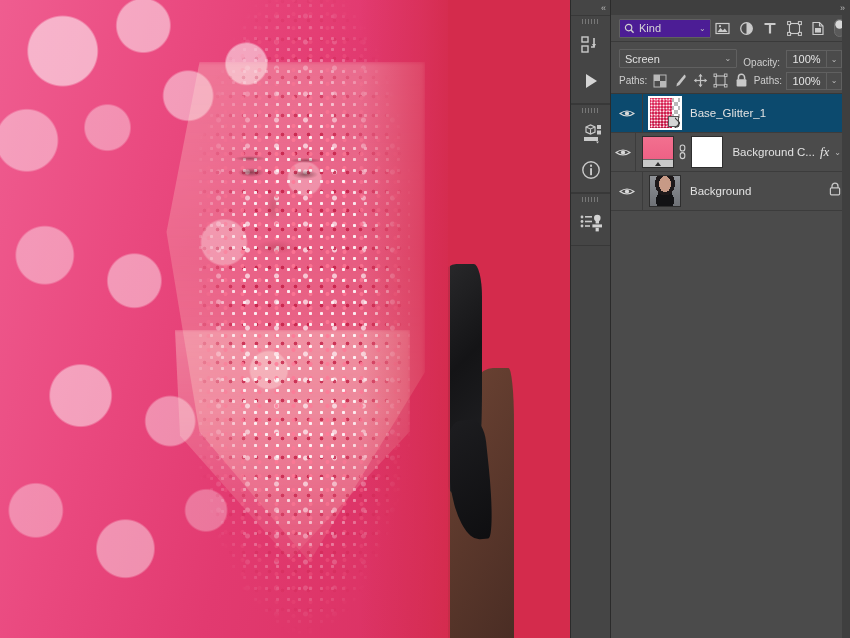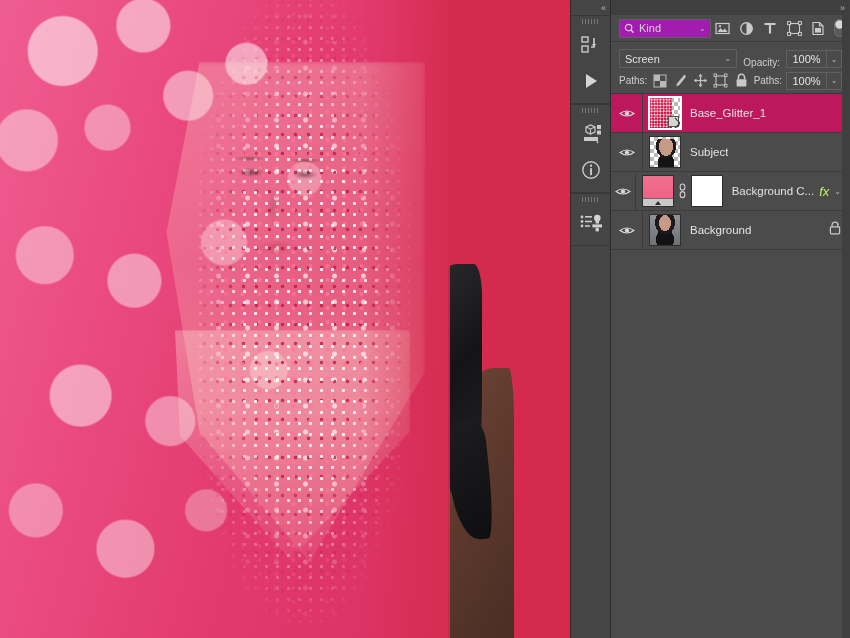--- a/index.html
+++ b/index.html
@@ -213,21 +213,21 @@
 
   
   #filter-row {
     height: 27px; background: #4b4b4b;
     display: flex; align-items: center; gap: 0;
     padding: 0 4px;
     border-bottom: 1px solid #3a3a3a;
   }
   #kind-select {
     width: 92px; height: 19px; margin-left: 4px;
-    background: #a21caf; border: 1px solid #606060; border-radius: 1px;
+    background: #4c1d95; border: 1px solid #606060; border-radius: 1px;
     display: flex; align-items: center; gap: 4px; padding: 0 4px;
     color: #d6d6d6; font-size: 11px; cursor: pointer;
   }
   #kind-select .kcar { margin-left: auto; font-size: 8px; color: #bdbdbd; }
   .fbtn {
     width: 24px; height: 22px; display:flex; align-items:center; justify-content:center;
     cursor: pointer;
   }
   #filter-toggle {
     margin-left: 2px; width: 14px; height: 20px;
@@ -270,21 +270,21 @@
   .lockbtn { width: 20px; height: 20px; display:flex; align-items:center; justify-content:center; cursor:pointer; }
 
   
   #layers-list { background: #4b4b4b; }
   .lrow {
     height: 39px; display: flex; align-items: center;
     border-bottom: 1px solid #3c3c3c;
     background: #4b4b4b; cursor: pointer;
     position: relative;
   }
-  .lrow.selected { background: #be185d; }
+  .lrow.selected { background: #0c4a6e; }
   .eye-cell {
     width: 32px; height: 100%;
     display: flex; align-items: center; justify-content: center;
     border-right: 1px solid #3c3c3c;
     cursor: pointer;
   }
   .thumb-wrap { padding-left: 6px; display: flex; align-items: center; gap: 4px; }
   .thumb {
     width: 32px; height: 32px;
     border: 1px solid #2e2e2e;
@@ -295,21 +295,21 @@
     background-position: 0 0, 4px 4px;
     position: relative; overflow: hidden;
   }
   .thumb.sel-outline { outline: 2px solid #ffffff; outline-offset: -1px; }
   .lname {
     margin-left: 9px; font-size: 11.5px; color: #e2e2e2;
     white-space: nowrap; overflow: hidden;
   }
   .lname.italic { }
   .row-right { margin-left: auto; display: flex; align-items: center; gap: 5px; padding-right: 9px; }
-  .fx { font-family: Liberation Sans, sans-serif; font-style: italic; font-size: 13px; color: #bef264; }
+  .fx { font-family: Liberation Serif, serif; font-style: italic; font-size: 13px; color: #e5e5e5; }
   .rcar { font-size: 8px; color: #bdbdbd; }
 
   
   .t-glitter {
     position: absolute; left: 0; top: 0; width: 22px; height: 32px;
     background:
       radial-gradient(circle, rgba(255,255,255,.9) 0 .7px, rgba(255,255,255,0) 1.2px),
       radial-gradient(circle, rgba(255,110,150,.9) 0 .8px, rgba(255,110,150,0) 1.3px),
       linear-gradient(160deg,#e03060,#b8103c);
     background-size: 3px 3px, 4px 5px, 100% 100%;
@@ -584,34 +584,20 @@
         </div>
         <div class="thumb-wrap">
           <div class="thumb sel-outline">
             <div class="t-glitter"></div>
             <div class="t-badge"></div>
           </div>
         </div>
         <div class="lname">Base_Glitter_1</div>
       </div>
 
-      <div class="lrow">
-        <div class="eye-cell">
-          <svg width="16" height="11" viewBox="0 0 16 11">
-            <path d="M1 5.5 Q8 0.4 15 5.5 Q8 10.6 1 5.5 Z" fill="none" stroke="#d9d9d9" stroke-width="1.1"></path>
-            <circle cx="8" cy="5.5" r="2.1" fill="#d9d9d9"></circle>
-          </svg>
-        </div>
-        <div class="thumb-wrap">
-          <div class="thumb">
-            <div class="t-person"></div>
-          </div>
-        </div>
-        <div class="lname">Subject</div>
-      </div>
 
       <div class="lrow">
         <div class="eye-cell">
           <svg width="16" height="11" viewBox="0 0 16 11">
             <path d="M1 5.5 Q8 0.4 15 5.5 Q8 10.6 1 5.5 Z" fill="none" stroke="#d9d9d9" stroke-width="1.1"></path>
             <circle cx="8" cy="5.5" r="2.1" fill="#d9d9d9"></circle>
           </svg>
         </div>
         <div class="thumb-wrap">
           <div class="thumb">

